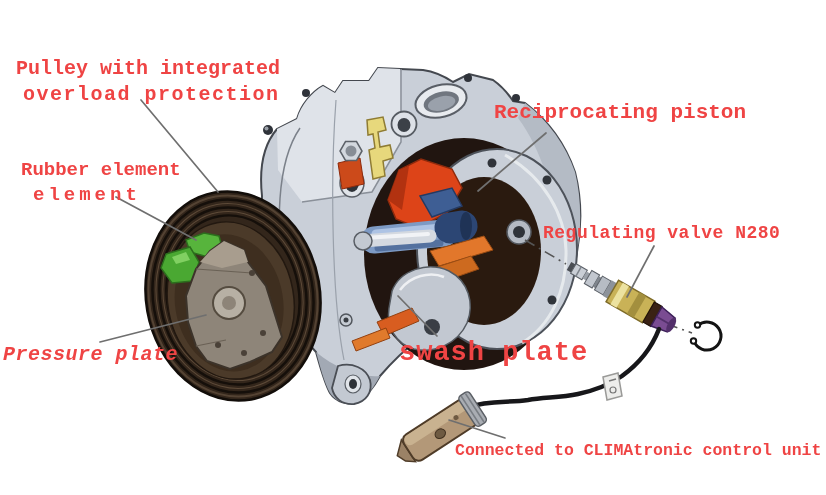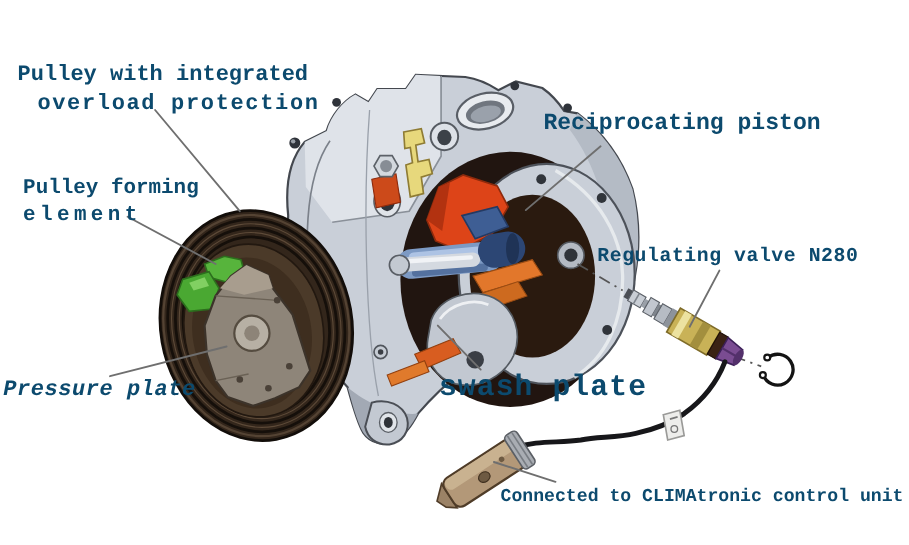--- a/index.html
+++ b/index.html
@@ -8,30 +8,30 @@
     width:826px;height:495px;
     background:#ffffff;
     overflow:hidden;
     font-family:"Liberation Mono","DejaVu Sans Mono",monospace;
   }
   #art{position:absolute;left:0;top:0;}
   .lbl{
     position:absolute;
     font-family:"Liberation Mono","DejaVu Sans Mono",monospace;
     font-weight:bold;
-    color:#0c4a6e;
+    color:#ef4444;
     white-space:nowrap;
     font-size:20px;
     line-height:26px;
   }
   .lbl .l2{display:block;}
   #lbl-pulley{left:16px;top:56px;}
-  #lbl-pulley .l2{letter-spacing:1.5px;margin-left:18px;}
+  #lbl-pulley .l2{letter-spacing:1.5px;margin-left:7px;}
   #lbl-rubber{left:21px;top:158px;font-size:19px;line-height:25px;}
-  #lbl-rubber .l2{letter-spacing:4px;}
+  #lbl-rubber .l2{letter-spacing:4px;margin-left:12px;}
   #lbl-recip{left:494px;top:100px;font-size:21px;}
   #lbl-regul{left:543px;top:220px;font-size:18px;letter-spacing:0.5px;}
   #lbl-press{left:3px;top:342px;font-size:20px;letter-spacing:0.5px;font-style:italic;}
   #lbl-swash{left:399px;top:340px;font-size:27px;letter-spacing:1px;}
   #lbl-conn{left:455px;top:438px;font-size:16.5px;}
 </style>
 </head>
 <body>
 
 <div id="stage">
@@ -233,21 +233,21 @@
     <line x1="505" y1="438" x2="449" y2="420"></line>
   </g>
 </svg>
 
 <div class="lbl" id="lbl-pulley">
   <span>Pulley with integrated</span>
   <span class="l2">overload protection</span>
 </div>
 
 <div class="lbl" id="lbl-rubber">
-  <span>Pulley forming</span>
+  <span>Rubber element</span>
   <span class="l2">element</span>
 </div>
 
 <div class="lbl" id="lbl-recip">Reciprocating piston</div>
 
 <div class="lbl" id="lbl-regul">Regulating valve N280</div>
 
 <div class="lbl" id="lbl-press">Pressure plate</div>
 
 <div class="lbl" id="lbl-conn">Connected to CLIMAtronic control unit</div>

